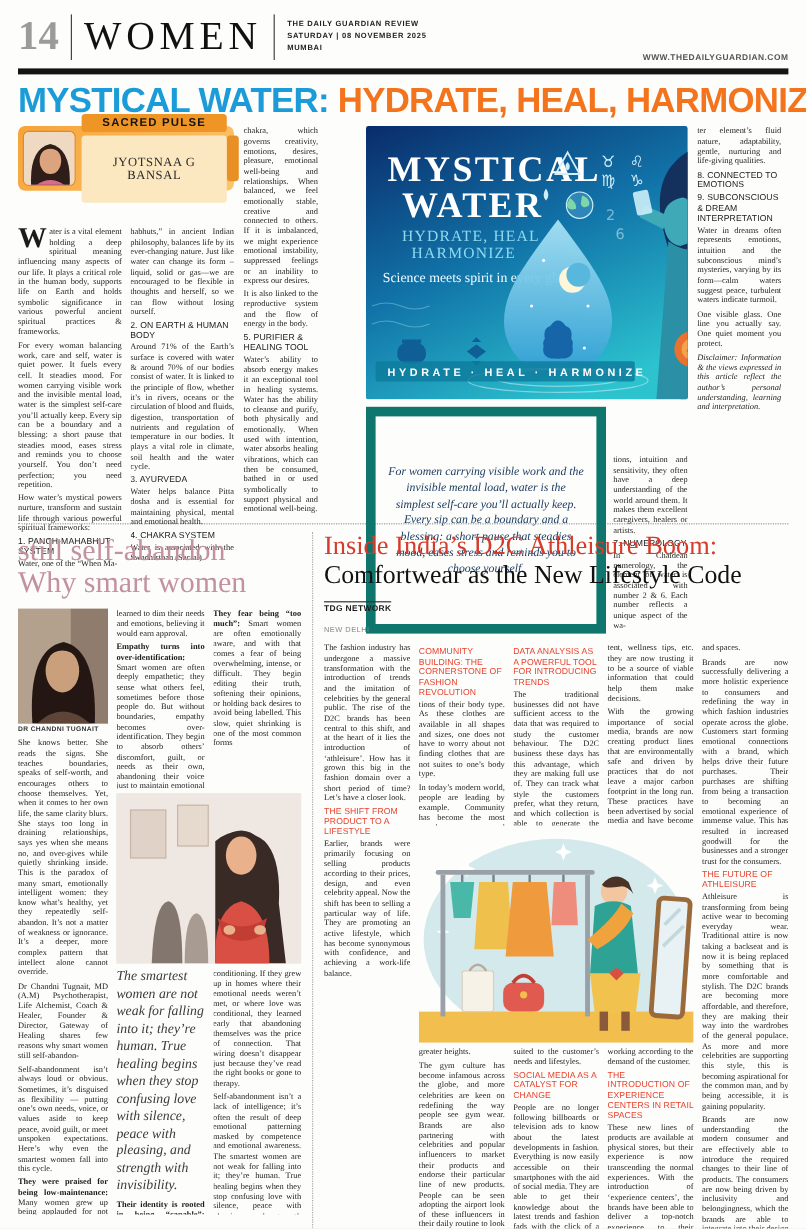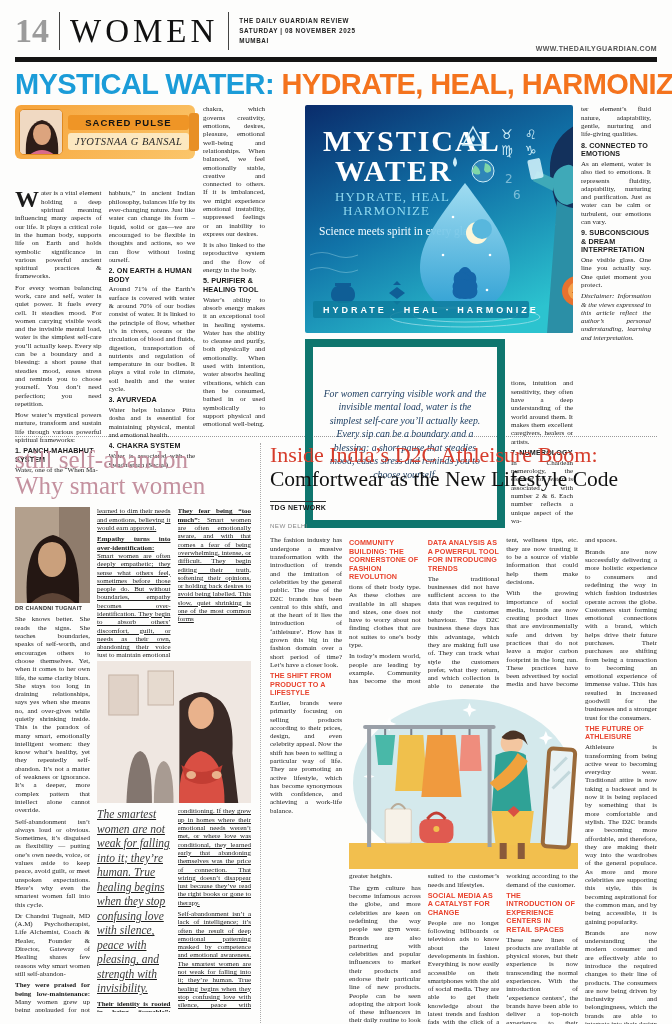--- a/index.html
+++ b/index.html
@@ -17,37 +17,37 @@
   .blackbar { height:5px; background:#141414; margin:5px 15px 7px 15px; }
 
   
   .main-head { padding:0 15px; font-family:"Liberation Sans",sans-serif; font-weight:bold;
                font-size:29px; letter-spacing:-0.6px; white-space:nowrap; line-height:1.05; }
 
   
   .blk { font-size:7px; line-height:8.3px; }
   .blk.p, .blk.i, .blk.drop { text-align:justify; margin-bottom:3px; }
   .blk.i { font-style:italic; }
-  .blk.h { font-family:"Liberation Sans",sans-serif; font-weight:bold; font-size:7.2px; line-height:8.4px; margin:3px 0 1.5px 0; letter-spacing:.1px; }
+  .blk.h { font-family:"Liberation Sans",sans-serif; font-weight:normal; font-size:7.2px; line-height:8.4px; margin:3px 0 1.5px 0; letter-spacing:.1px; }
   .blk strong { font-family:"Liberation Serif",serif; }
   .blk.drop::first-letter { float:left; font-size:24px; line-height:19px; padding:1px 2px 0 0; font-weight:bold; }
   .colbox { overflow:hidden; }
 
   
   .top-art { display:flex; gap:8px; padding:6px 15px 0 15px; height:330px; }
   .ta-left { width:180px; display:flex; flex-direction:column;gap:24px; }
   .badge { position:relative; height:54px; border-radius:6px; margin-bottom:6px;
            background:linear-gradient(135deg,#f6a33a,#fbc66b); display:flex; align-items:center; padding:4px 6px 4px 4px; }
   .badge .tab { position:absolute; right:-4px; top:8px; width:10px; height:38px; background:#e88f25; border-radius:3px; }
   .avatar { width:44px; height:46px; border-radius:5px; overflow:hidden; flex:none; border:1px solid #e08a20; background:#f3cfae; }
   .badge-text { flex:1; margin-left:5px; z-index:1; }
   .kicker { background:#ef9526; color:#141414; font-family:"Liberation Sans",sans-serif; font-weight:bold;
             font-size:9.5px; letter-spacing:1px; padding:2px 6px; border-radius:3px; text-align:center; }
-  .author-chip { background:#fce8c0; color:#2a2a2a; font-style:italic; font-size:10.5px; letter-spacing:.5px;
-                 padding:3px 6px; border-radius:3px; margin-top:3px; text-align:center; font-family:"Liberation Serif",serif; }
+  .author-chip { background:#fce8c0; color:#2a2a2a; font-size:10.5px; letter-spacing:.5px;
+                 padding:17px 6px; border-radius:3px; margin-top:3px; text-align:center; font-family:"Liberation Serif",serif; }
   .ta-twocol { display:flex; gap:7px; flex:1; }
   .ta-twocol > div { flex:1; }
   .ta-col3 { width:62px; flex:none; }
   .ta-center { width:300px; flex:none; display:flex; flex-direction:column;padding-left:32px; }
   .poster { height:228px; border-radius:2px; overflow:hidden; flex:none; }
   .under-poster { display:flex; gap:6px; margin-top:6px; flex:1; }
   .quote-box { flex:1; border:8px solid #0f766e; padding:7px 10px; display:flex; align-items:center; }
   .quote-box .q { font-style:italic; font-size:9.8px; line-height:13.5px; color:#15375c; text-align:center; font-family:"Liberation Serif",serif; }
   .ta-col4 { width:62px; flex:none;margin-top:40px; }
   .ta-col5 { width:70px; flex:none; }
@@ -55,21 +55,21 @@
   .sep-dotted { border-top:1.5px dotted #9a9a9a; margin:7px 15px 0 15px; }
 
   
   .bottom { display:flex; padding:6px 15px 0 15px; height:612px; }
   .left-art { width:246px; flex:none; padding-right:9px; border-right:1.5px dotted #aaa; }
   .sa-head { font-family:"Liberation Serif",serif; font-size:25px; line-height:26px; color:#c4919f; margin:4px 0 8px 0; }
   .sa-body { display:flex; gap:7px; height:505px; }
   .sa-colA { width:75px; flex:none; }
   .photo { width:75px; height:96px; background:#b5a18f; margin-bottom:2px; }
   .photo-cap { font-family:"Liberation Sans",sans-serif; font-weight:bold; font-size:5.6px; letter-spacing:.3px; color:#333; margin-bottom:4px; }
-  .sa-bc { flex:1; display:flex; flex-direction:column;text-decoration:underline; }
+  .sa-bc { flex:1; display:flex; flex-direction:column; }
   .sa-row { display:flex; gap:7px; }
   .sa-row > div { flex:1; }
   .sa-rowtop { height:150px; }
   .sa-illus { height:142px; margin:4px 0; background:#efe8e3; }
   .sa-rowbot { flex:1; overflow:hidden; }
   .pullq { font-style:italic; font-size:11.5px; line-height:14.5px; color:#3a3a3a; font-family:"Liberation Serif",serif; margin-bottom:4px; }
 
   
   .d2c { flex:1; padding-left:9px; display:flex; flex-direction:column; }
   .d2c-head1 { font-family:"Liberation Serif",serif; font-size:22px; line-height:24px; color:#d63c2b; }
@@ -130,21 +130,21 @@
       </div>
       <div class="ta-twocol">
         <div class="colbox">
             <div class="blk drop">Water is a vital element holding a deep spiritual meaning influencing many aspects of our life. It plays a critical role in the human body, supports life on Earth and holds symbolic significance in various powerful ancient spiritual practices &amp; frameworks.</div>
             <div class="blk p">For every woman balancing work, care and self, water is quiet power. It fuels every cell. It steadies mood. For women carrying visible work and the invisible mental load, water is the simplest self-care you’ll actually keep. Every sip can be a boundary and a blessing: a short pause that steadies mood, eases stress and reminds you to choose yourself. You don’t need perfection; you need repetition.</div>
             <div class="blk p">How water’s mystical powers nurture, transform and sustain life through various powerful spiritual frameworks:</div>
             <div class="blk h">1. PANCH-MAHABHUT SYSTEM</div>
             <div class="blk p">Water, one of the “When Ma-</div>
           </div>
         <div class="colbox">
-            <div class="blk p">habhuts,” in ancient Indian philosophy, balances life by its ever-changing nature. Just like water can change its form – liquid, solid or gas—we are encouraged to be flexible in thoughts and actions, so we can flow without losing ourself.</div>
+            <div class="blk p">habhuts,” in ancient Indian philosophy, balances life by its ever-changing nature. Just like water can change its form – liquid, solid or gas—we are encouraged to be flexible in thoughts and herself, so we can flow without losing ourself.</div>
             <div class="blk h">2. ON EARTH &amp; HUMAN BODY</div>
             <div class="blk p">Around 71% of the Earth’s surface is covered with water &amp; around 70% of our bodies consist of water. It is linked to the principle of flow, whether it’s in rivers, oceans or the circulation of blood and fluids, digestion, transportation of nutrients and regulation of temperature in our bodies. It plays a vital role in climate, soil health and the water cycle.</div>
             <div class="blk h">3. AYURVEDA</div>
             <div class="blk p">Water helps balance Pitta dosha and is essential for maintaining physical, mental and emotional health.</div>
             <div class="blk h">4. CHAKRA SYSTEM</div>
             <div class="blk p">Water is associated with the Swadhisthan (Sacral)</div>
           </div>
       </div>
     </div>
 
@@ -251,22 +251,22 @@
             <div class="blk p">tions, intuition and sensitivity, they often have a deep understanding of the world around them. It makes them excellent caregivers, healers or artists.</div>
             <div class="blk h">7. NUMEROLOGY</div>
             <div class="blk p">In Chaldean numerology, the element of water is associated with number 2 &amp; 6. Each number reflects a unique aspect of the wa-</div>
           </div>
       </div>
     </div>
 
     <div class="ta-col5 colbox">
         <div class="blk p">ter element’s fluid nature, adaptability, gentle, nurturing and life-giving qualities.</div>
         <div class="blk h">8. CONNECTED TO EMOTIONS</div>
-        <div class="blk p">As an element, water is also tied to emotions. It represents fluidity, adaptability, nurturing and purification. Just as water can be calm or turbulent, our emotions can vary.</div>
         <div class="blk h">9. SUBCONSCIOUS &amp; DREAM INTERPRETATION</div>
+        <div class="blk p">Water in dreams often represents emotions, intuition and the subconscious mind’s mysteries, varying by its form—calm waters suggest peace, turbulent waters indicate turmoil.</div>
         <div class="blk p">One visible glass. One line you actually say. One quiet moment you protect.</div>
         <div class="blk i">Disclaimer: Information &amp; the views expressed in this article reflect the author’s personal understanding, learning and interpretation.</div>
       </div>
   </div>
 
   <div class="sep-dotted"></div>
 
   <div class="bottom">
 
     <div class="left-art">
@@ -282,22 +282,22 @@
               <rect x="44" width="31" height="96" fill="#8f7c6c"></rect>
               <path d="M12 96 Q8 34 38 28 Q66 34 64 96 Z" fill="#241713"></path>
               <ellipse cx="37" cy="52" rx="14" ry="18" fill="#caa07c"></ellipse>
               <path d="M23 42 Q37 28 51 42 Q51 32 37 30 Q23 32 23 42Z" fill="#241713"></path>
               <path d="M16 96 Q37 76 60 96 Z" fill="#5d4436"></path>
             </svg>
           </div>
           <div class="photo-cap">DR CHANDNI TUGNAIT</div>
           <div>
               <div class="blk p">She knows better. She reads the signs. She teaches boundaries, speaks of self-worth, and encourages others to choose themselves. Yet, when it comes to her own life, the same clarity blurs. She stays too long in draining relationships, says yes when she means no, and over-gives while quietly shrinking inside. This is the paradox of many smart, emotionally intelligent women: they know what’s healthy, yet they repeatedly self-abandon. It’s not a matter of weakness or ignorance. It’s a deeper, more complex pattern that intellect alone cannot override.</div>
+              <div class="blk p">Dr Chandni Tugnait, MD (A.M) Psychotherapist, Life Alchemist, Coach &amp; Healer, Founder &amp; Director, Gateway of Healing shares few reasons why smart women still self-abandon-</div>
               <div class="blk p">Self-abandonment isn’t always loud or obvious. Sometimes, it’s disguised as flexibility — putting one’s own needs, voice, or values aside to keep peace, avoid guilt, or meet unspoken expectations. Here’s why even the smartest women fall into this cycle.</div>
-              <div class="blk p">Dr Chandni Tugnait, MD (A.M) Psychotherapist, Life Alchemist, Coach &amp; Healer, Founder &amp; Director, Gateway of Healing shares few reasons why smart women still self-abandon-</div>
               <div class="blk p"><strong>They were praised for being low-maintenance: </strong>Many women grew up being applauded for not needing much, for being easygoing, flexible, and “not like other girls.” Over time, this praise became internalized as a blueprint: needing less made them lovable. So they</div>
             </div>
         </div>
         <div class="sa-bc">
           <div class="sa-row sa-rowtop">
             <div class="colbox">
                 <div class="blk p">learned to dim their needs and emotions, believing it would earn approval.</div>
                 <div class="blk p"><strong>Empathy turns into over-identification: </strong>Smart women are often deeply empathetic; they sense what others feel, sometimes before those people do. But without boundaries, empathy becomes over-identification. They begin to absorb others’ discomfort, guilt, or needs as their own, abandoning their voice just to maintain emotional balance in the room.</div>
               </div>
             <div class="colbox">

